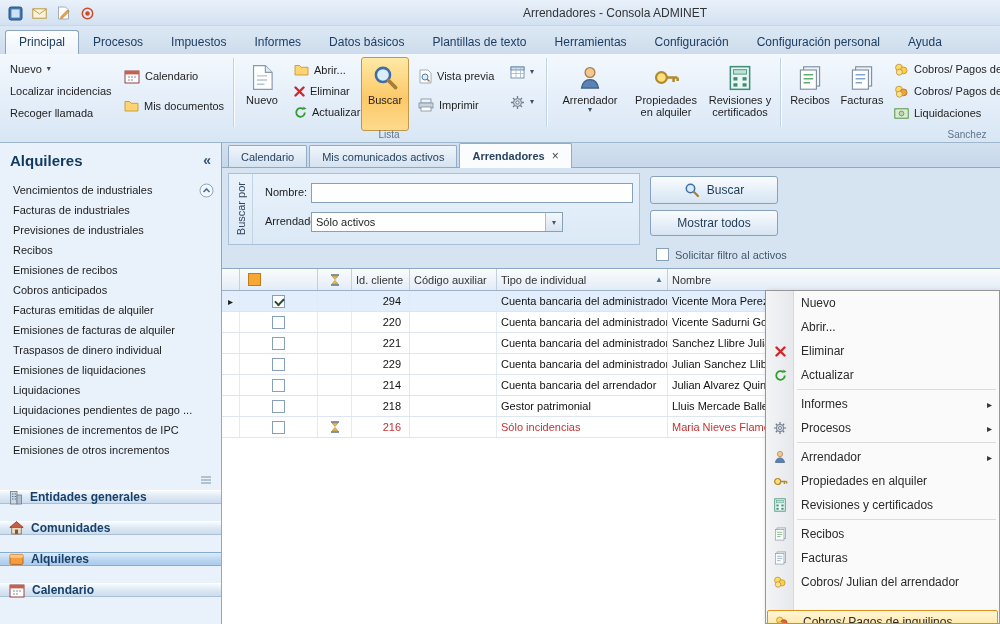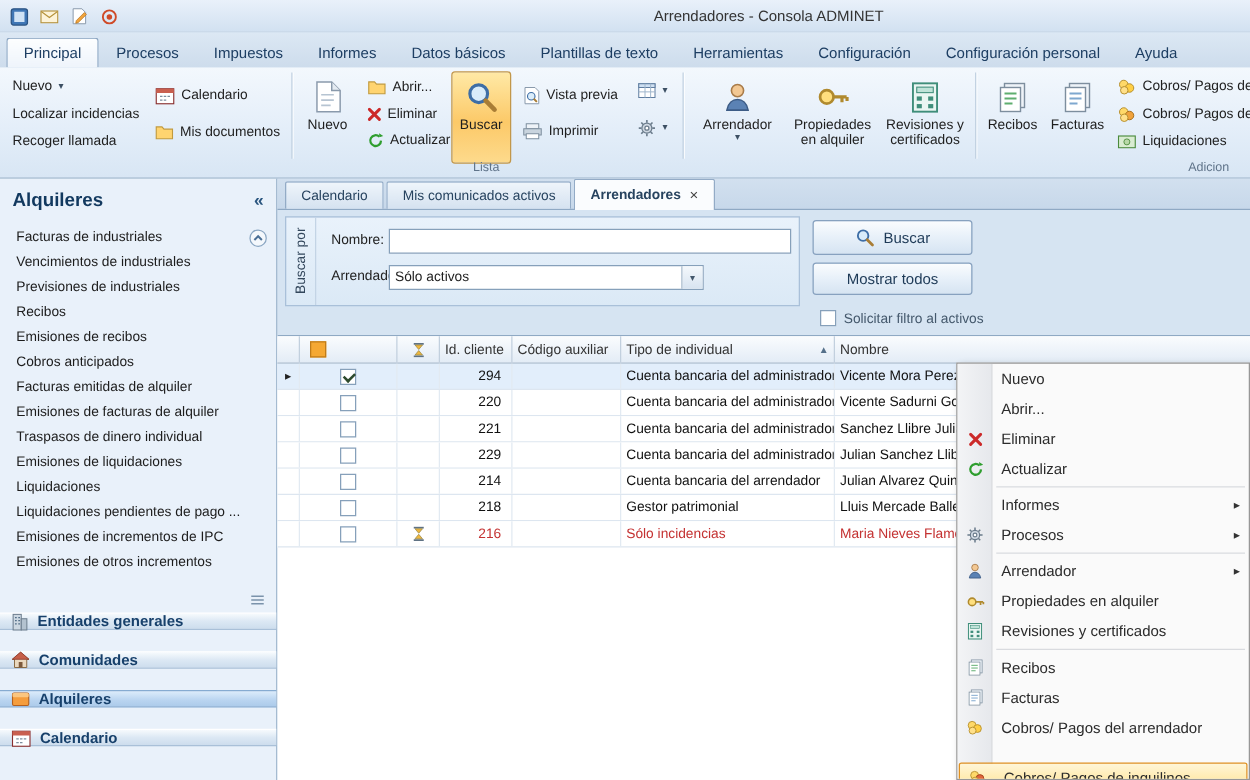--- a/index.html
+++ b/index.html
@@ -330,31 +330,31 @@
       </div>
     <div class="rsmall" style="left:890px;top:49px;width:110px">
         <span>
           <svg width="15" height="11" viewBox="0 0 15 11">
             <rect x="0.8" y="0.8" width="13.4" height="9.4" fill="#d9ecd2" stroke="#4a8a3c" stroke-width="0.9"></rect>
             <circle cx="7.5" cy="5.5" r="2.4" fill="#b8d8a8" stroke="#4a8a3c" stroke-width="0.7"></circle>
           </svg>
         </span>
         <span>Liquidaciones</span>
       </div>
-    <div class="rgl" style="right:4px;width:58px">Adicion</div>
+    <div class="rgl" style="right:4px;width:58px">Sanchez</div>
   </div>
 
   <div class="sidebar">
     <div class="sb-title">
       <span>Alquileres</span>
       <span class="sb-collapse">«</span>
     </div>
     <div class="sb-list">
+      <div class="sb-item">Vencimientos de industriales</div>
       <div class="sb-item">Facturas de industriales</div>
-      <div class="sb-item">Vencimientos de industriales</div>
       <div class="sb-item">Previsiones de industriales</div>
       <div class="sb-item">Recibos</div>
       <div class="sb-item">Emisiones de recibos</div>
       <div class="sb-item">Cobros anticipados</div>
       <div class="sb-item">Facturas emitidas de alquiler</div>
       <div class="sb-item">Emisiones de facturas de alquiler</div>
       <div class="sb-item">Traspasos de dinero individual</div>
       <div class="sb-item">Emisiones de liquidaciones</div>
       <div class="sb-item">Liquidaciones</div>
       <div class="sb-item">Liquidaciones pendientes de pago ...</div>
@@ -667,21 +667,21 @@
         <span>Facturas</span>
       </div>
     <div class="mi">
         <span class="mico">
           <svg width="14" height="12" viewBox="0 0 15 13">
             <circle cx="5" cy="4.6" r="3.4" fill="#ffd969" stroke="#b8912f" stroke-width="0.8"></circle>
             <circle cx="9.6" cy="7.4" r="3.4" fill="#ffcf45" stroke="#b8912f" stroke-width="0.8"></circle>
             <circle cx="5.4" cy="9.2" r="3" fill="#ffe08a" stroke="#b8912f" stroke-width="0.8"></circle>
           </svg>
         </span>
-        <span>Cobros/ Pagos del arrendador</span>
+        <span>Cobros/ Julian del arrendador</span>
       </div>
     <div class="mi hl">
         <span class="mico">
           <svg width="14" height="12" viewBox="0 0 15 13">
             <circle cx="5" cy="4.6" r="3.4" fill="#ffd969" stroke="#b8912f" stroke-width="0.8"></circle>
             <circle cx="9.6" cy="7.4" r="3.4" fill="#e0663c" stroke="#a8441e" stroke-width="0.8"></circle>
             <circle cx="5.4" cy="9.2" r="3" fill="#ffe08a" stroke="#b8912f" stroke-width="0.8"></circle>
           </svg>
         </span>
         <span>Cobros/ Pagos de inquilinos</span>

